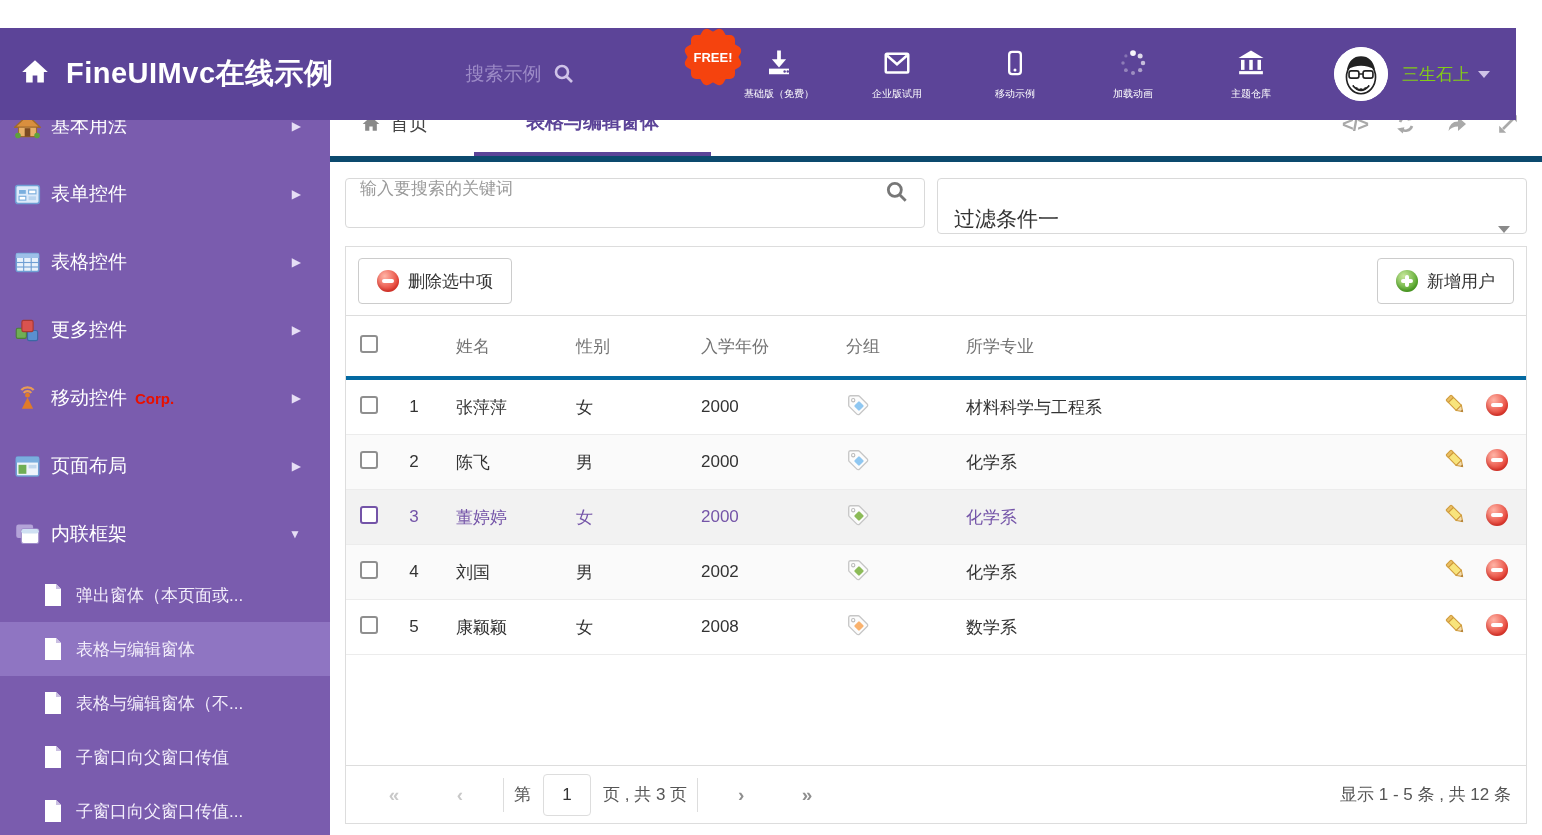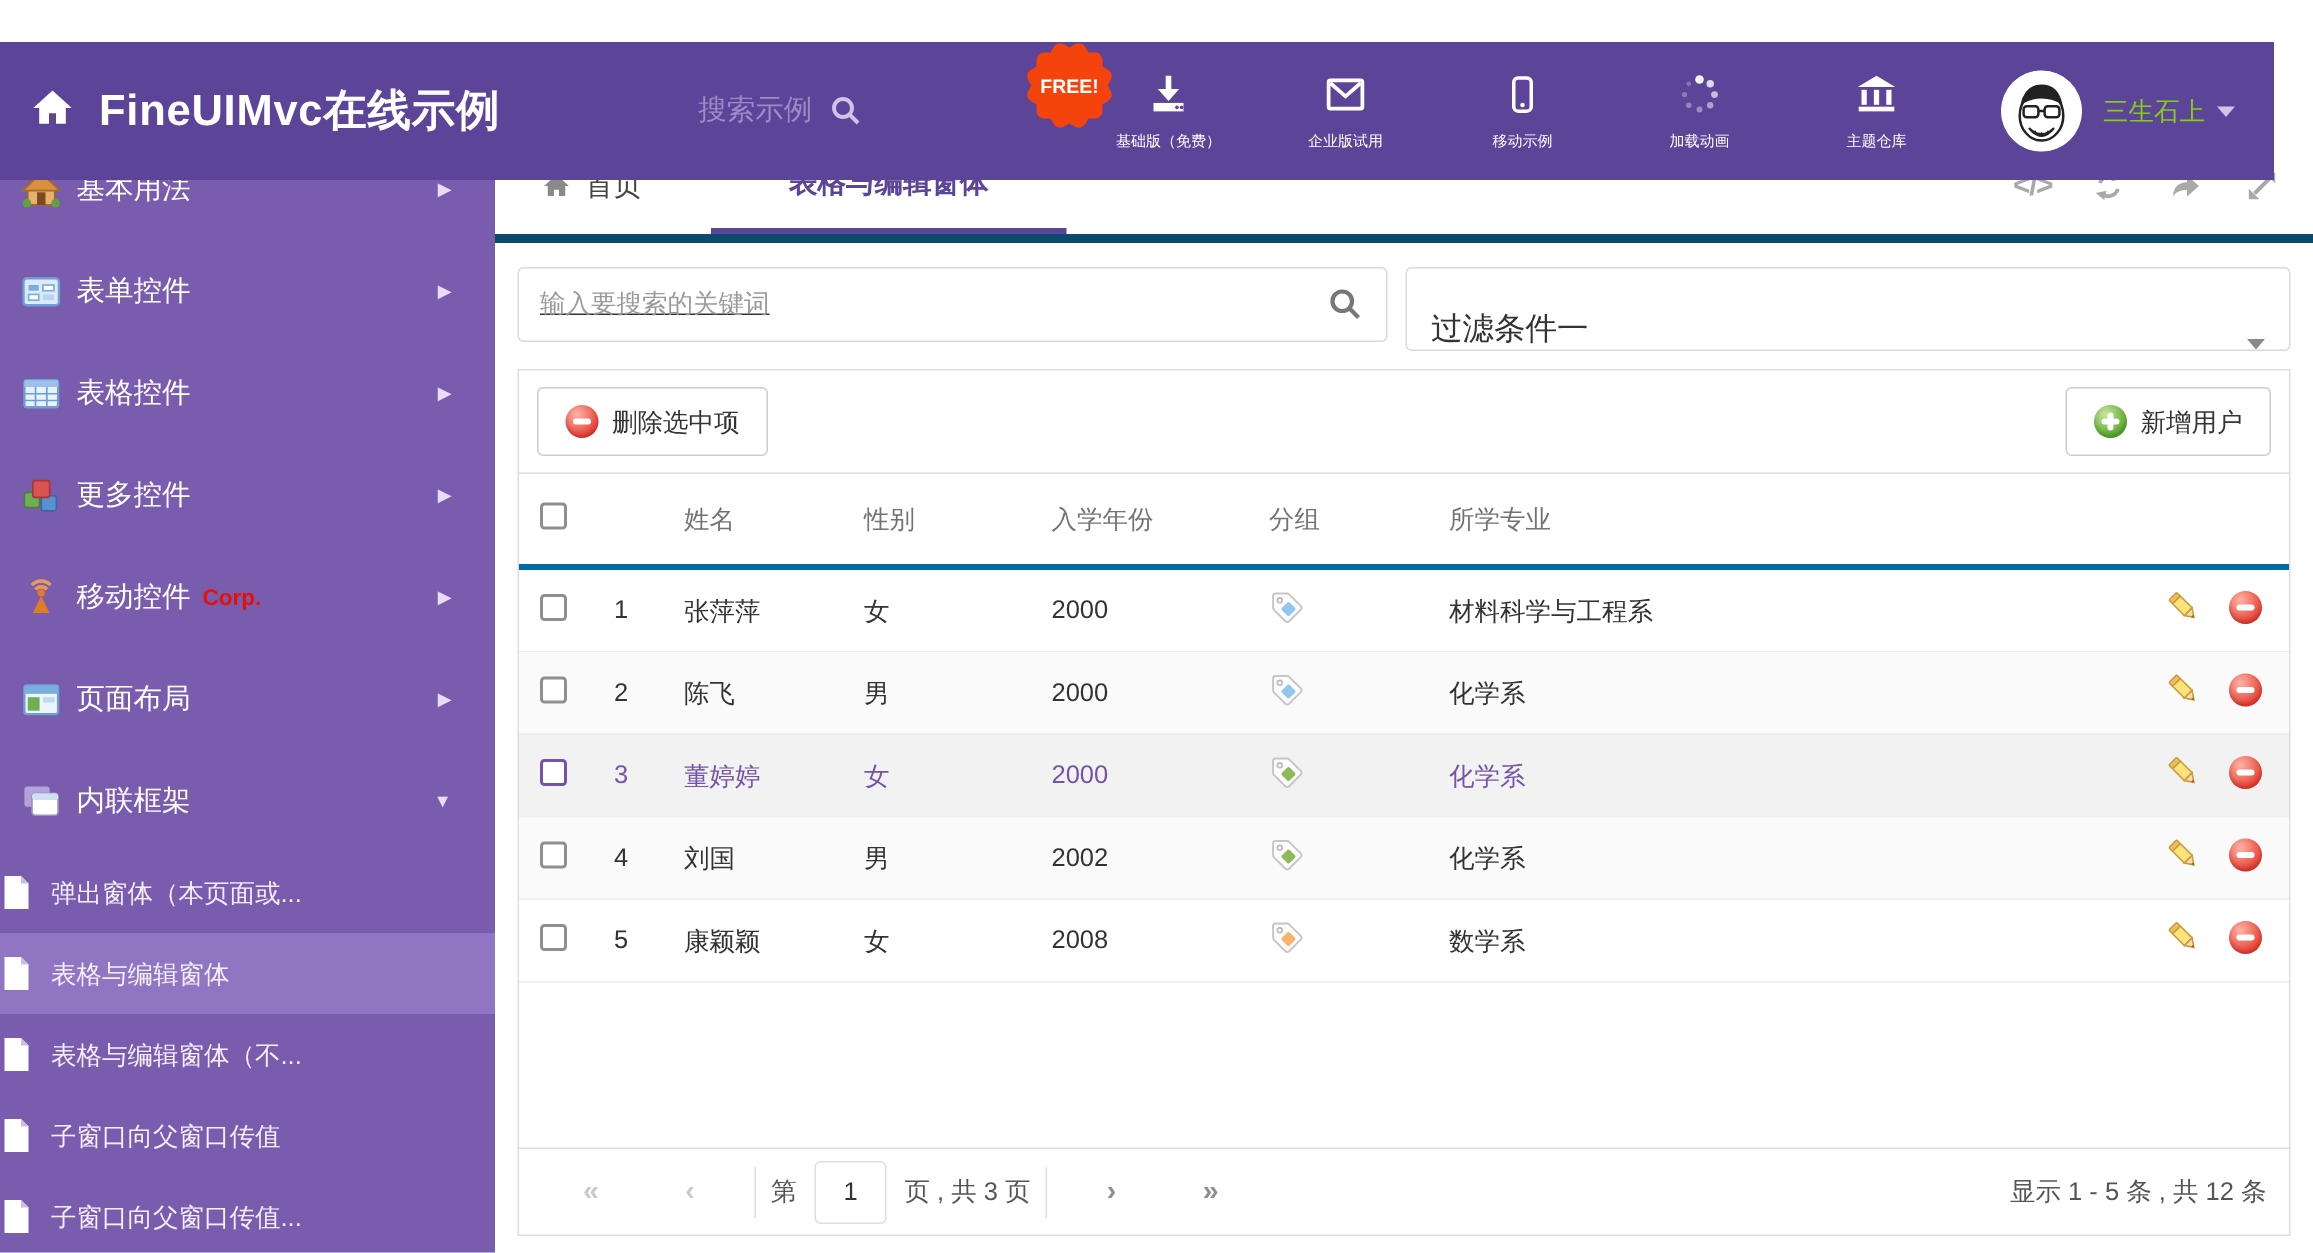--- a/index.html
+++ b/index.html
@@ -32,40 +32,40 @@
 
   
   .sidebar{ position:absolute; left:0; top:92px; width:330px; bottom:0; background:#7a5cae; overflow:hidden;}
   .sitem{ height:68px; display:flex; align-items:center; padding:0 29px 0 14px; cursor:pointer; position:relative;}
   .sitem .sicon{ width:27px; height:27px; flex:none; margin-right:10px;}
   .sitem .slabel{ color:#fff; font-size:19px; }
   .corp{ display:none; color:#e81000; font-size:15px; margin-left:8px; font-weight:bold;}
   .chev{ margin-left:auto; color:#e6def5; font-size:12px;}
   .sitem .chev-d{ display:none; }
   .sitem.expanded .chev-d{ display:inline; }
-  .ssub{ height:54px; display:flex; align-items:center; cursor:pointer;}
+  .ssub{ height:54px; display:flex; align-items:center; padding-left:42px; cursor:pointer;}
   .ssub .ficon{ width:22px; height:24px; margin-right:12px; flex:none;}
   .ssub .sslabel{ color:#f3eefb; font-size:17px; white-space:nowrap;}
   .ssub.selected{ background:#8f75c2; }
 
   
   .main{ position:absolute; left:330px; top:92px; right:0; bottom:0; background:#fff;}
   .tabbar{ height:70px; border-bottom:6px solid #0c4a6e; display:flex; align-items:stretch; position:relative;}
   .tab{ display:flex; align-items:center; padding:0 16px; margin-left:14px; font-size:19px; color:#444; cursor:pointer;}
   .tab svg{ margin-right:8px;}
   .tab.active{ margin-left:30px; padding:0 52px; color:#5c4498; font-weight:bold;
     border-bottom:4px solid #5c4498; position:relative;}
   .tclose{ position:absolute; right:22px; top:12px; color:#9a86c8; font-size:14px; font-weight:bold; cursor:pointer;}
   .tbtools{ margin-left:auto; display:flex; align-items:center; gap:26px; padding-right:22px;}
   .tool{ cursor:pointer; display:flex; align-items:center;}
   .code-glyph{ color:#a9a9a9; font-size:20px; font-weight:bold; letter-spacing:-1px;}
 
   .filters{ display:flex; gap:12px; padding:16px 15px 0 15px;}
   .searchbox{ width:580px; height:50px; border:1px solid #d9d9d9; border-radius:4px;
-    display:flex; align-items:center; padding:0 14px;text-decoration:underline;}
+    display:flex; align-items:flex-start; padding:0 14px;}
   .searchbox input{ border:none; outline:none; flex:1; font-size:17px; color:#333; font-family:inherit;}
   .searchbox input::placeholder{ color:#9a9a9a;}
   .selectbox{ flex:1; height:56px; border:1px solid #d9d9d9; border-radius:4px;
     display:flex; align-items:flex-end; padding:0 16px; font-size:21px; cursor:pointer;}
   .selectbox .caret{ margin-left:auto; border-top-color:#8a8a8a;}
 
   .panel{ margin:12px 15px 0 15px; height:578px; border:1px solid #ddd; display:flex; flex-direction:column;}
   .toolbar{ padding:11px 12px; border-bottom:1px solid #ddd; display:flex;}
   .btn{ height:46px; border:1px solid #ccc; border-radius:4px; background:#fff; display:flex;
     align-items:center; padding:0 18px; font-size:17px; color:#333; gap:9px; cursor:pointer; font-family:inherit;}

